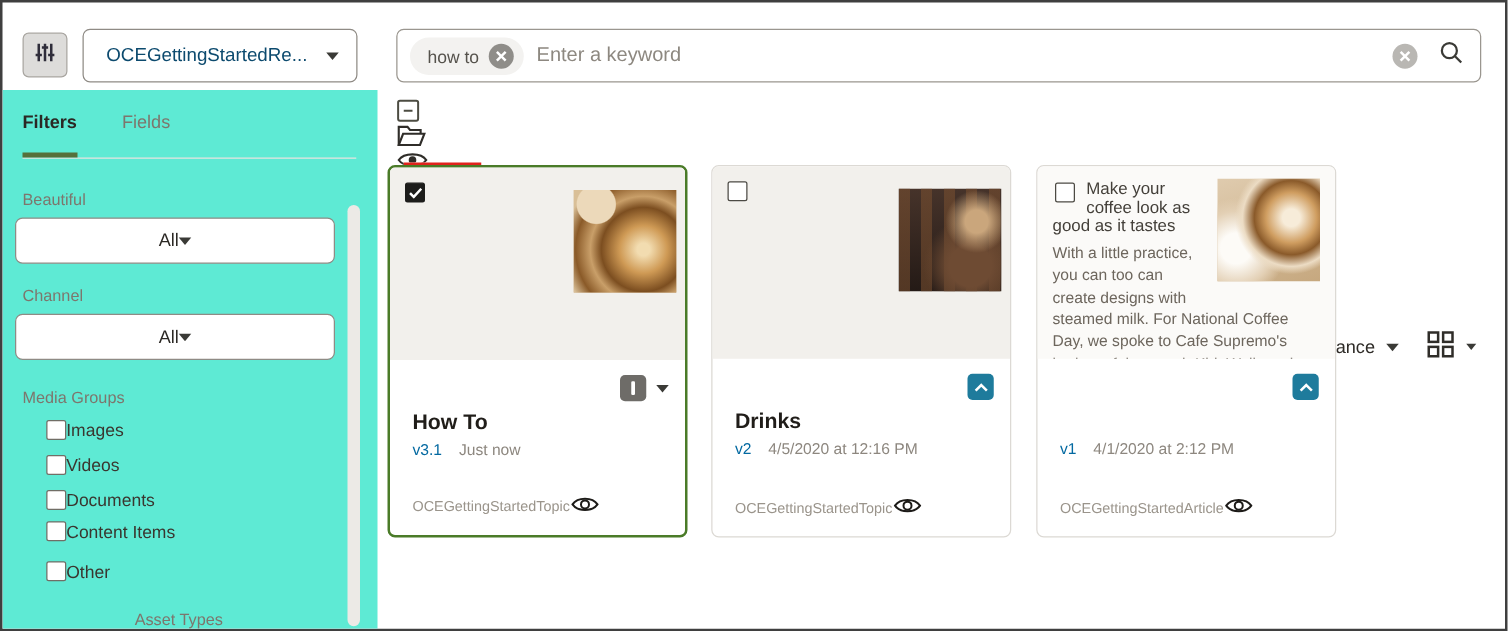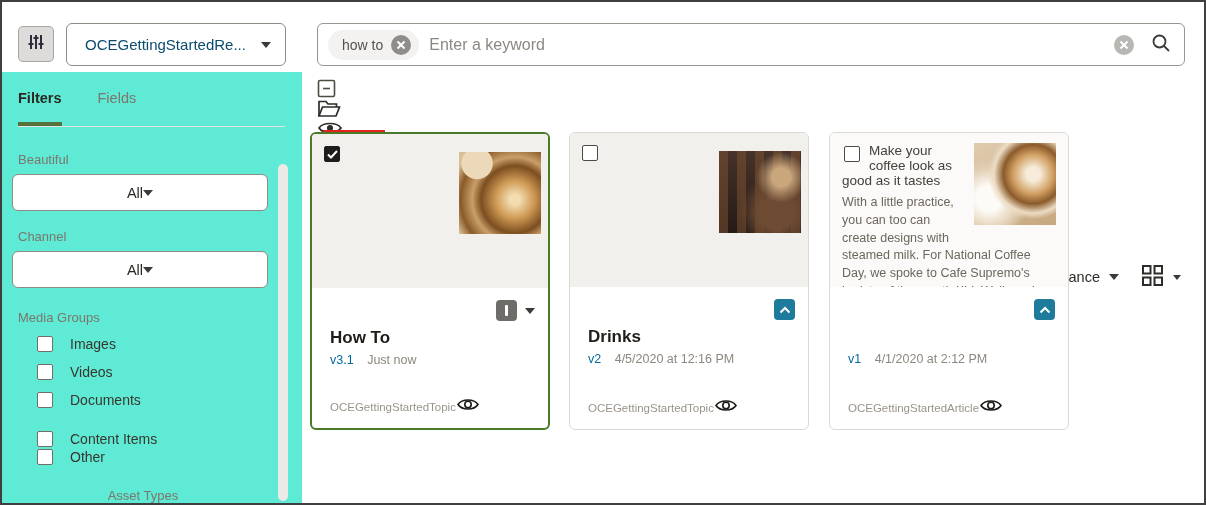--- a/index.html
+++ b/index.html
@@ -49,21 +49,21 @@
   .tabs { position:absolute; left:16px; right:17px; top:18px; height:37px;
           border-bottom:1px solid #e7e4df; display:flex; gap:36px; }
   .tab { font-size:14.5px; color:#7d766d; padding-bottom:12px; cursor:pointer; }
   .tab.active { color:#2b2824; font-weight:bold; border-bottom:4px solid #55703b; }
   .side-label { position:absolute; left:16px; font-size:13px; color:#7d766d; }
   .side-select {
     position:absolute; left:10px; width:256px; height:37px; background:#fff;
     border:1px solid #8f8b85; border-radius:6px; display:flex; align-items:center;
     justify-content:center; padding:0 14px 0 14px; font-size:14.5px; cursor:pointer;
   }
-  .cb-row { position:absolute; left:35px; display:flex; align-items:center; gap:17px; height:22px; }
+  .cb-row { position:absolute; left:35px; display:flex; align-items:center; height:22px; }
   .cb {
     width:16px; height:16px; border:1.6px solid #716e66; border-radius:2px;
     background:#fff; flex:none; cursor:pointer;
   }
   .cb-label { font-size:14px; color:#3a362f; }
   .assettypes-row { position:absolute; left:16px; right:34px; top:416px;
                     display:flex; align-items:center; justify-content:flex-end;flex-direction:column; }
   .minus-icon { width:15px; height:2px; background:#6d675e; cursor:pointer; }
   .side-scrollbar { position:absolute; left:276px; top:92px; bottom:2px; width:10px;
                     background:#eceae6; border-radius:5px; cursor:pointer; }
@@ -201,21 +201,21 @@
     <span class="cb-label">Images</span>
   </div>
   <div class="cb-row" style="top:289px">
     <span class="cb"></span>
     <span class="cb-label">Videos</span>
   </div>
   <div class="cb-row" style="top:317px">
     <span class="cb"></span>
     <span class="cb-label">Documents</span>
   </div>
-  <div class="cb-row" style="top:356px">
+  <div class="cb-row" style="top:342px">
     <span class="cb"></span>
     <span class="cb-label">Content Items</span>
   </div>
   <div class="cb-row" style="top:374px">
     <span class="cb"></span>
     <span class="cb-label">Other</span>
   </div>
 
   <div class="assettypes-row">
     <span class="side-label" style="position:static">Asset Types</span>

